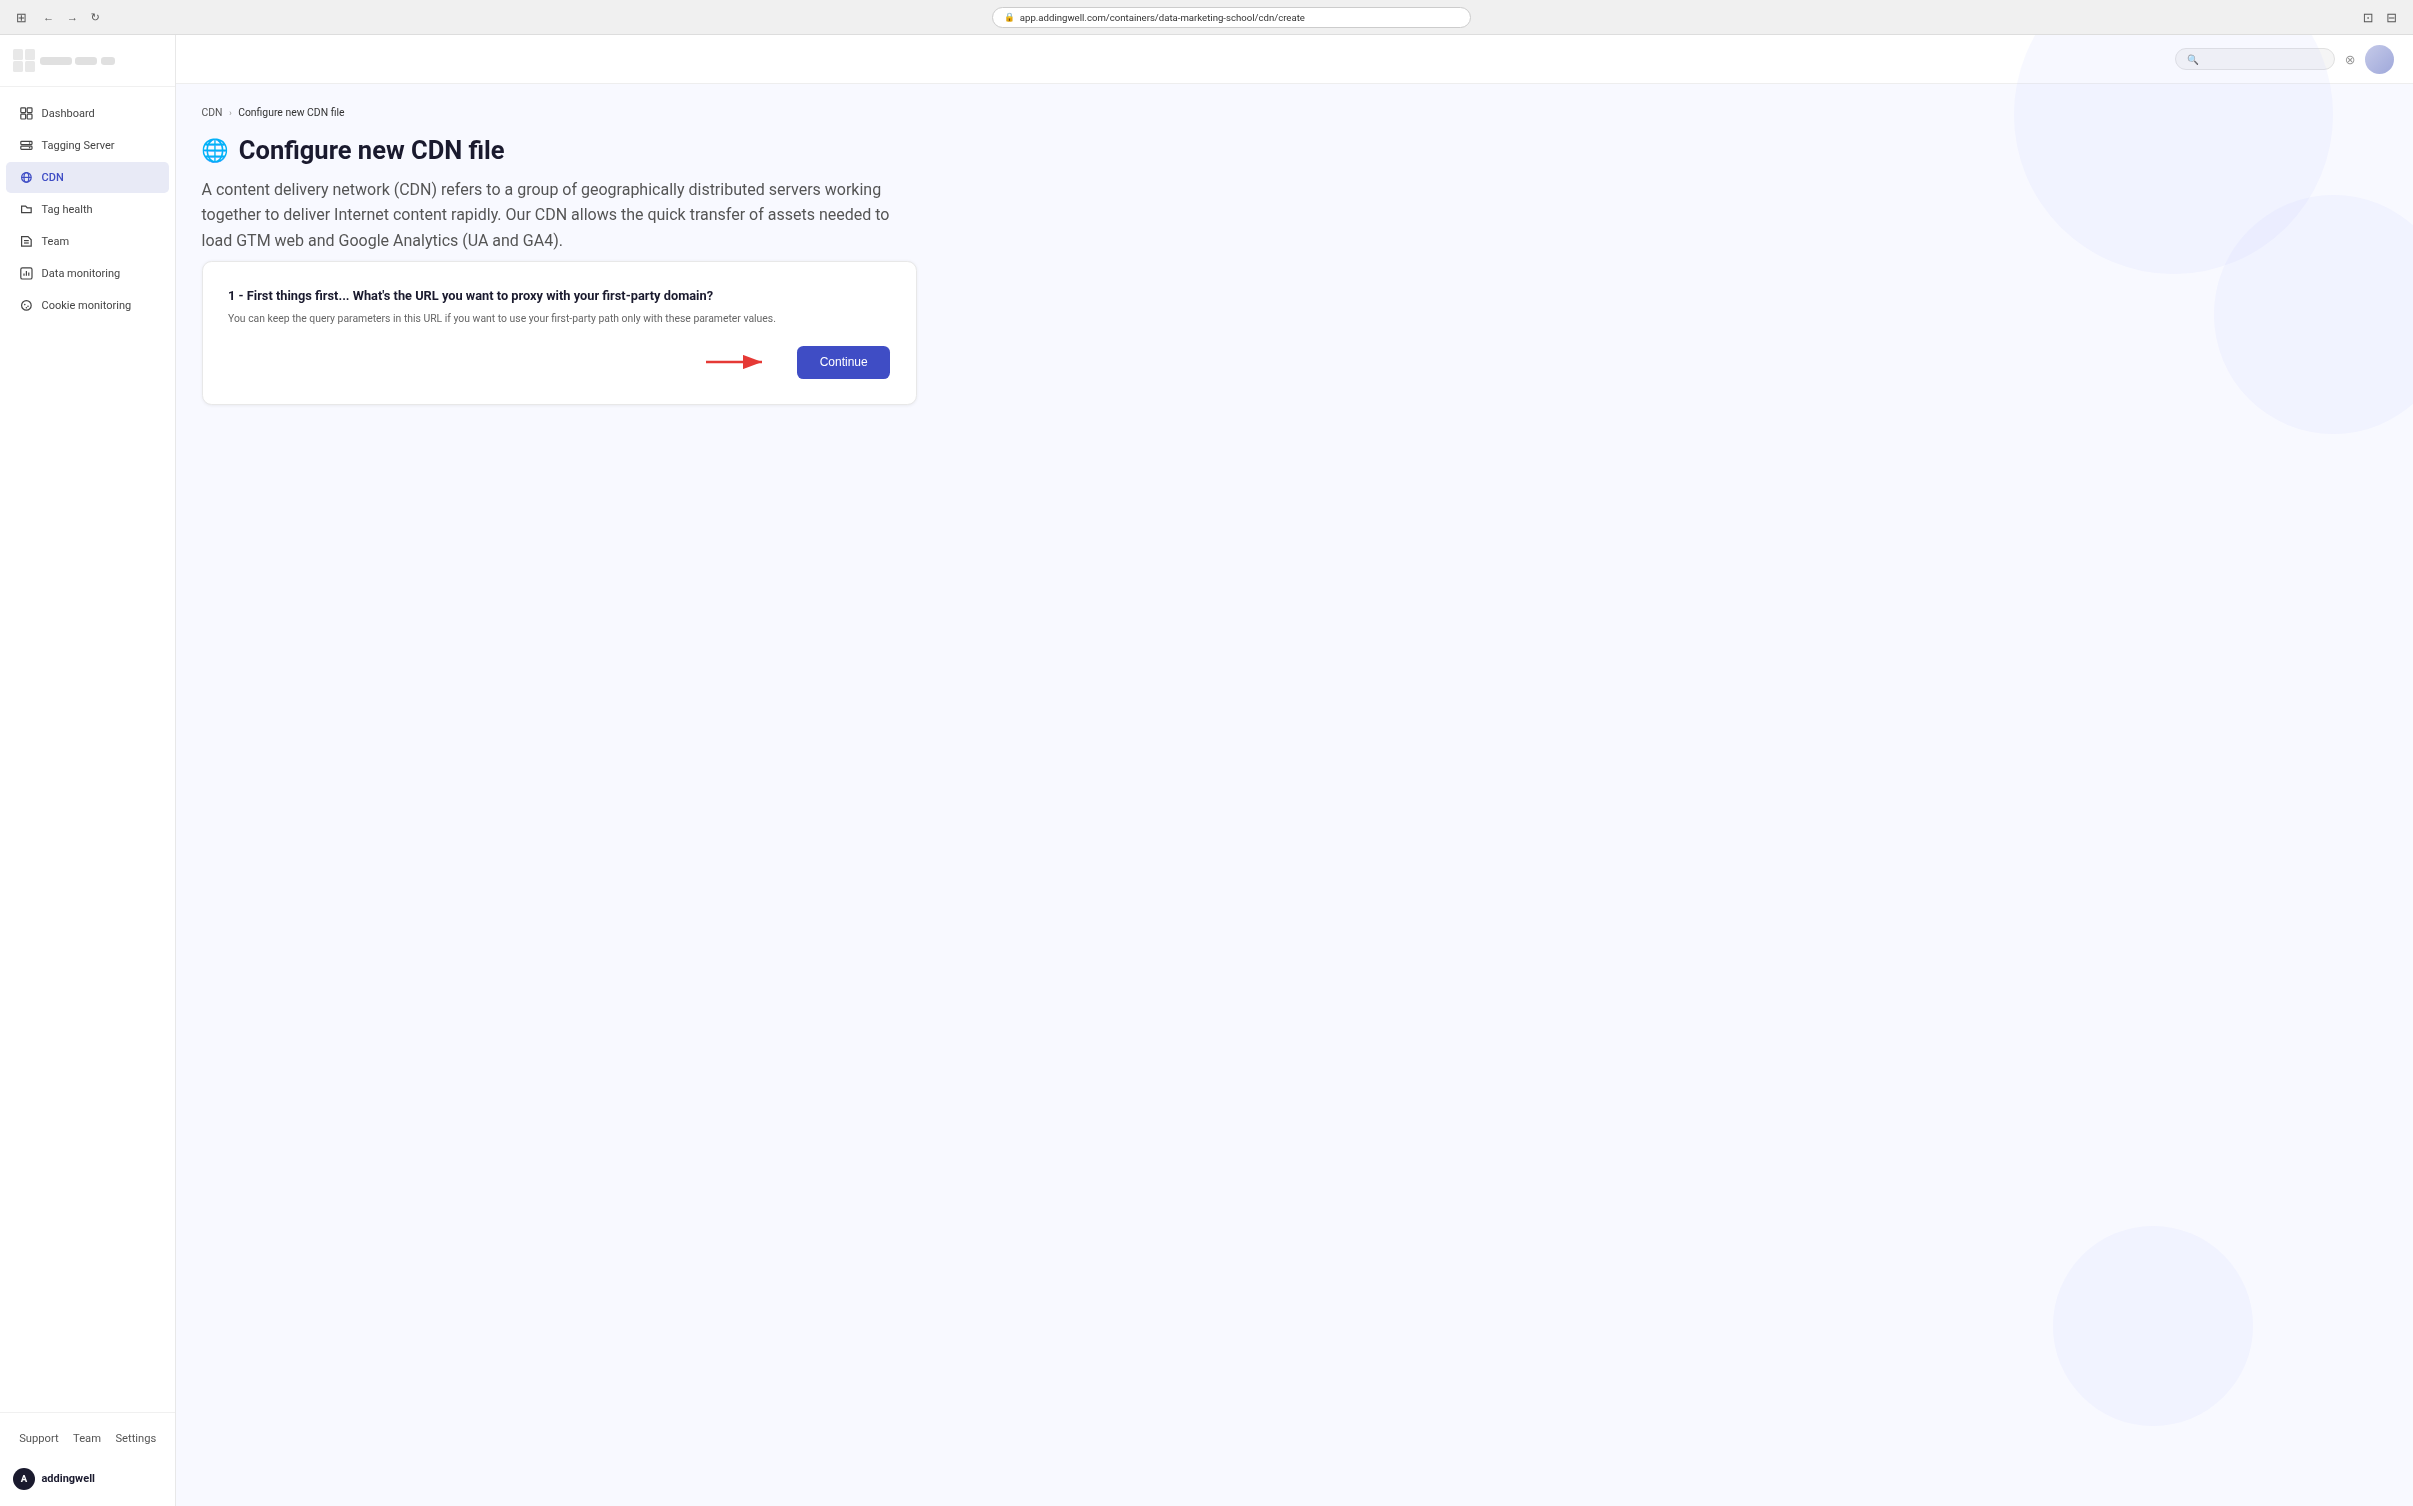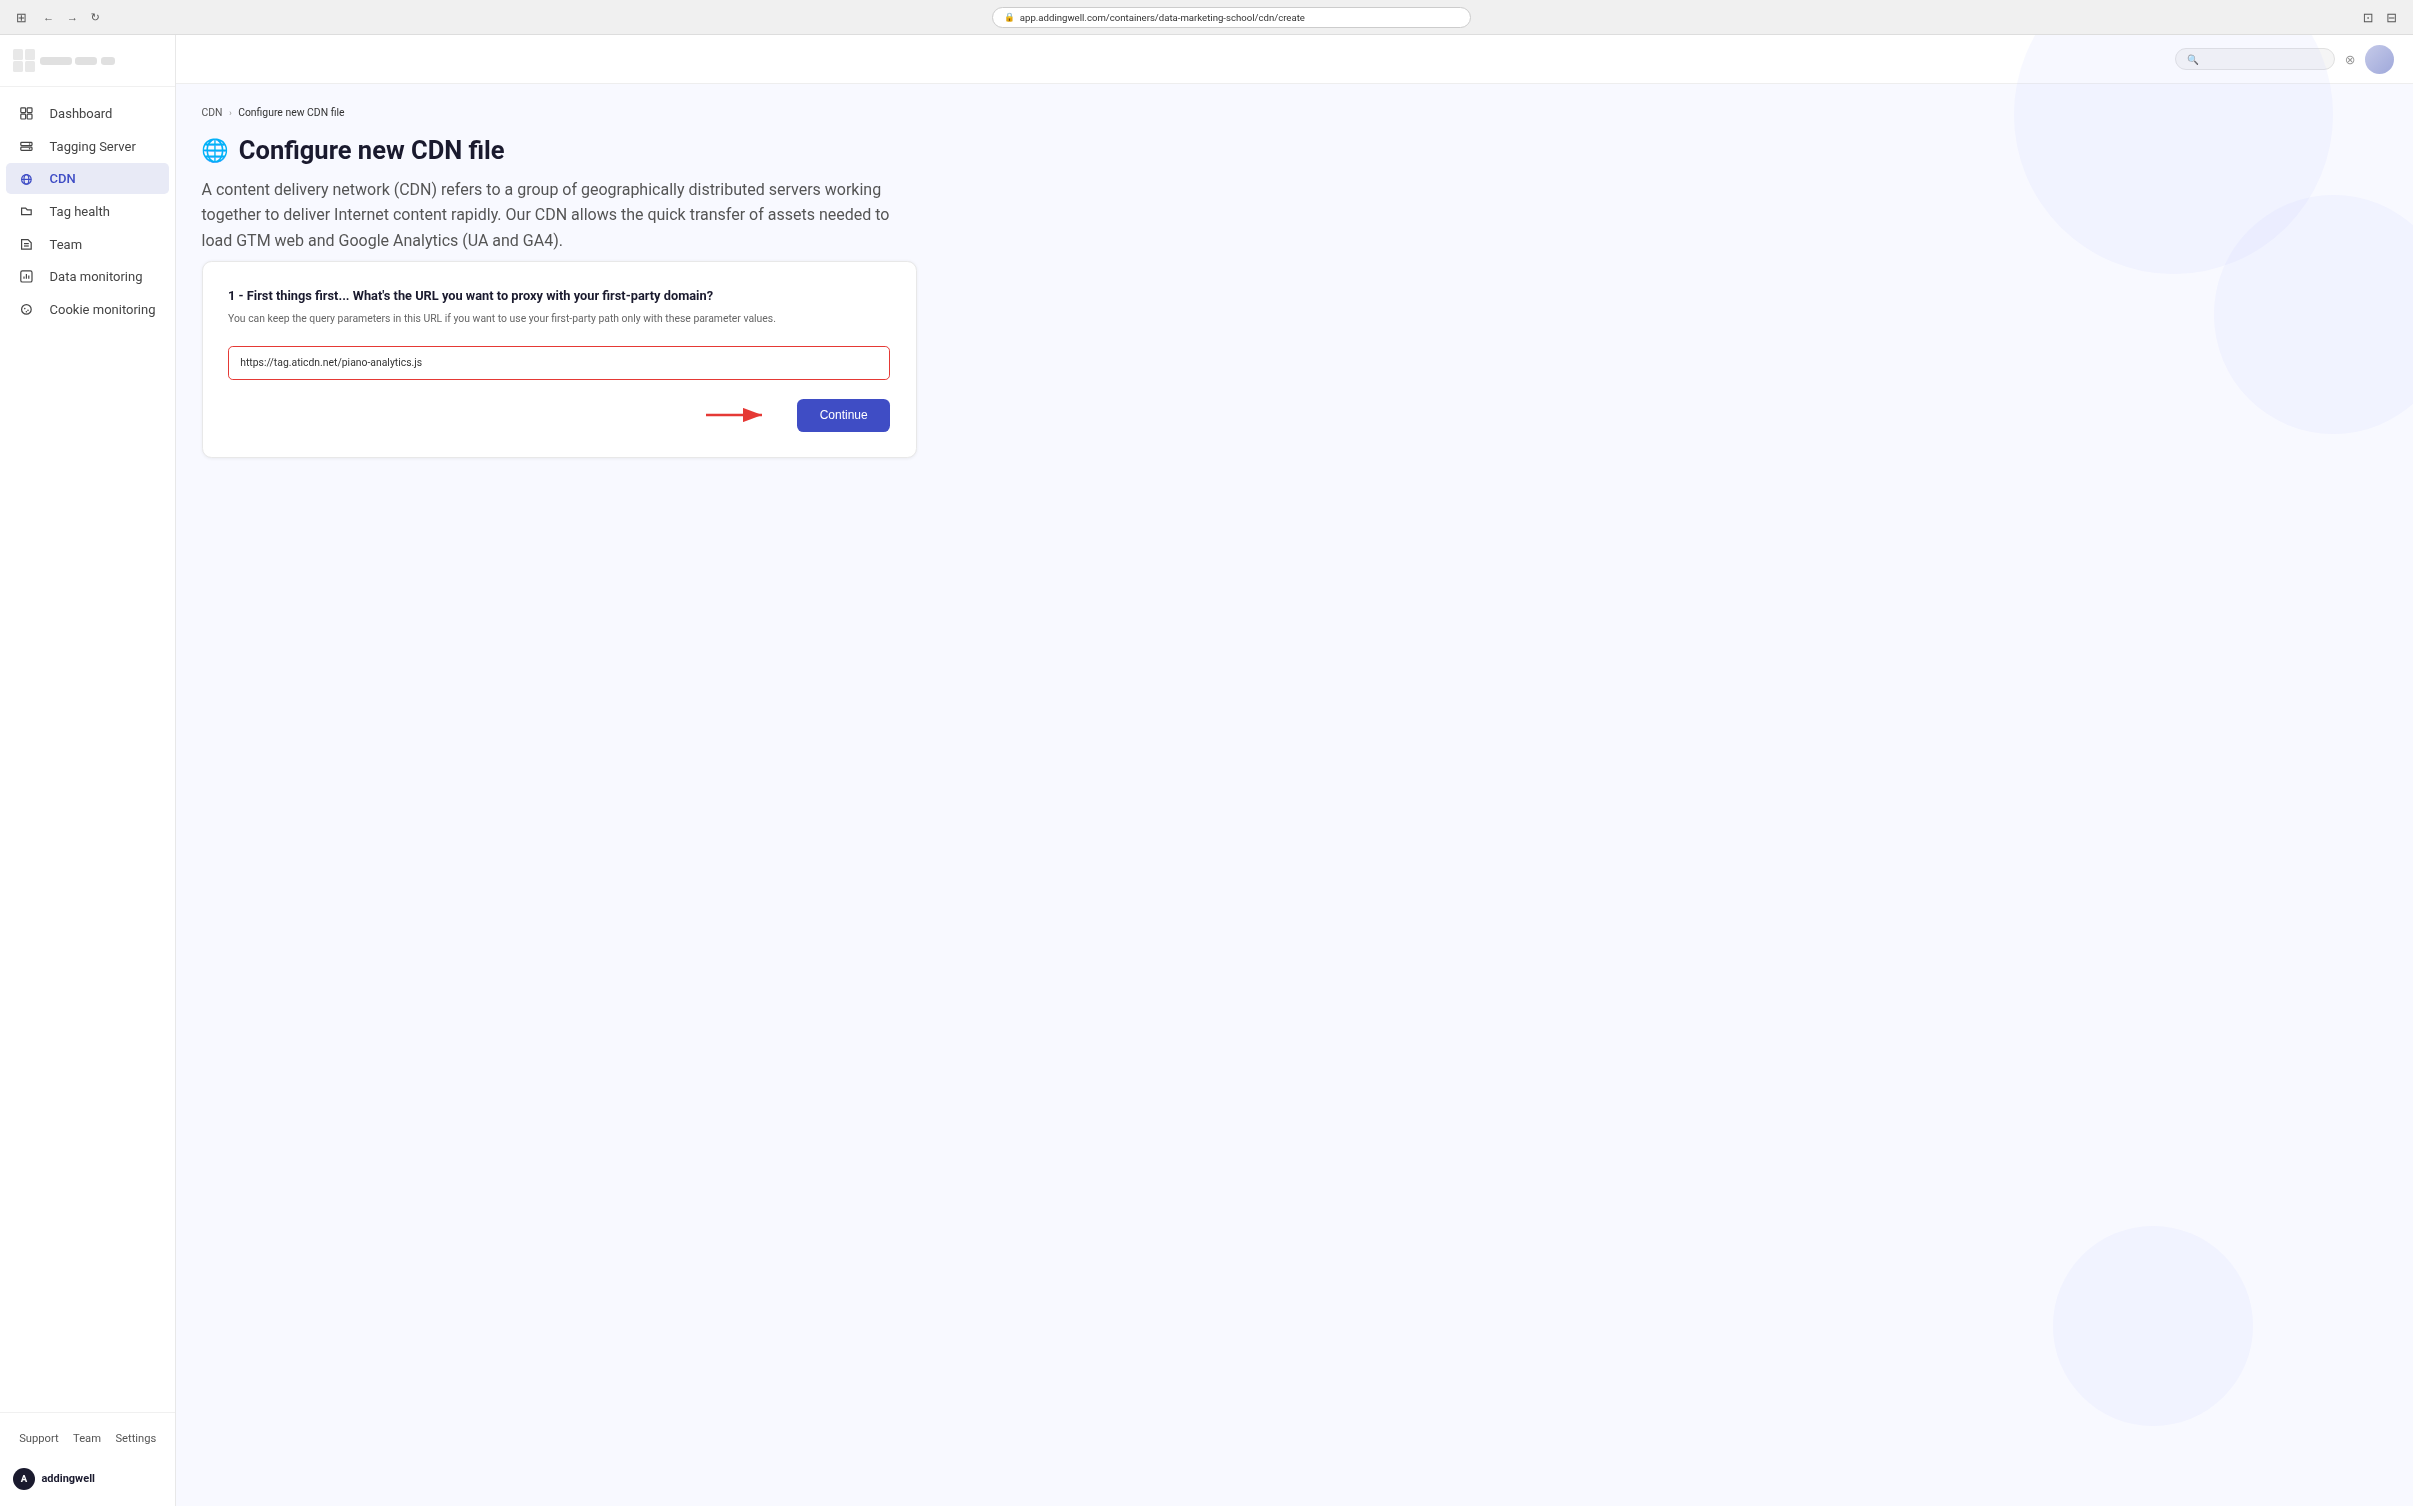--- a/index.html
+++ b/index.html
@@ -119,27 +119,27 @@
       background: #e0e0e0;
     }
 
     .sidebar-nav {
       flex: 1;
       padding: 9.6px 0;
     }
     .nav-item {
       display: flex;
       align-items: center;
-      gap: 16px;
+      gap: 8px;
       padding: 8px 12.8px;
       cursor: pointer;
       border-radius: 4.8px;
       margin: 1.6px 6.4px;
       color: #444;
-      font-size: 13px;
+      font-size: 11px;
       transition: background 0.15s;
       text-decoration: none;
     }
     .nav-item.active {
       background: #e8eaf6;
       color: #3f4dc5;
       font-weight: 500;
     }
     .nav-icon {
       width: 14.4px;
@@ -523,21 +523,20 @@
         <span class="page-title-icon">🌐</span>
         <h1 class="page-title">Configure new CDN file</h1>
       </div>
 
       <p class="page-description">A content delivery network (CDN) refers to a group of geographically distributed servers working together to deliver Internet content rapidly. Our CDN allows the quick transfer of assets needed to load GTM web and Google Analytics (UA and GA4).</p>
 
       <div class="card">
         <p class="card-question">1 - First things first... What's the URL you want to proxy with your first-party domain?</p>
         <p class="card-hint">You can keep the query parameters in this URL if you want to use your first-party path only with these parameter values.</p>
 
-        <input type="text" class="url-input" placeholder="https://tag.aticdn.net/piano-analytics.js" value="https://tag.aticdn.net/piano-analytics.js" style="">
 
         <div class="card-actions">
           <div class="arrow-indicator">
             <svg width="64" height="24" viewBox="0 0 80 30" class="arrow-svg">
               <defs>
                 <marker id="arrowhead" markerWidth="8" markerHeight="6" refX="8" refY="3" orient="auto">
                   <polygon points="0 0, 8 3, 0 6" fill="#e53935"></polygon>
                 </marker>
               </defs>
               <line x1="0" y1="15" x2="70" y2="15" stroke="#e53935" stroke-width="3" marker-end="url(#arrowhead)"></line>

